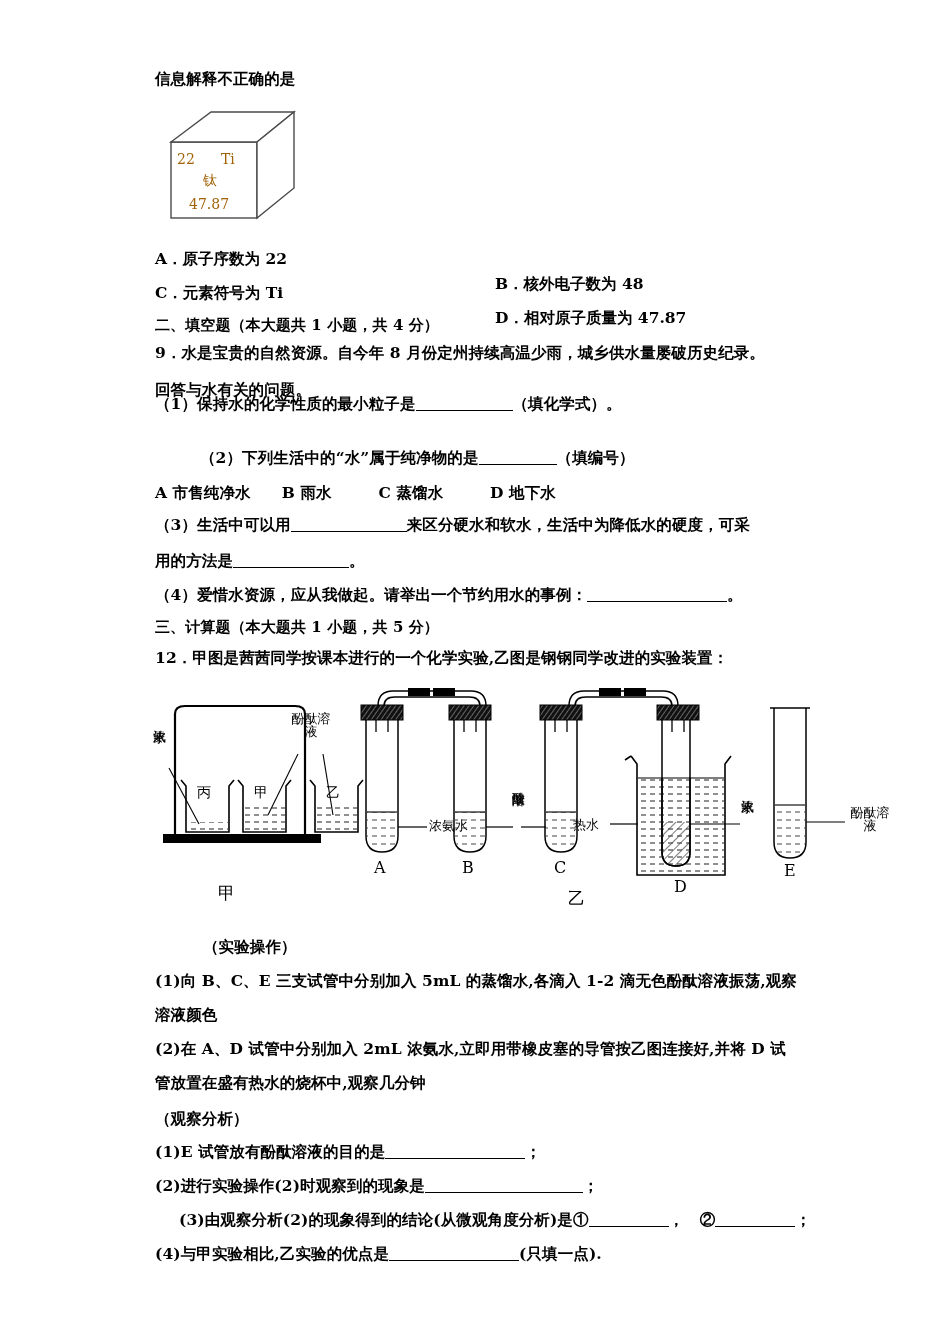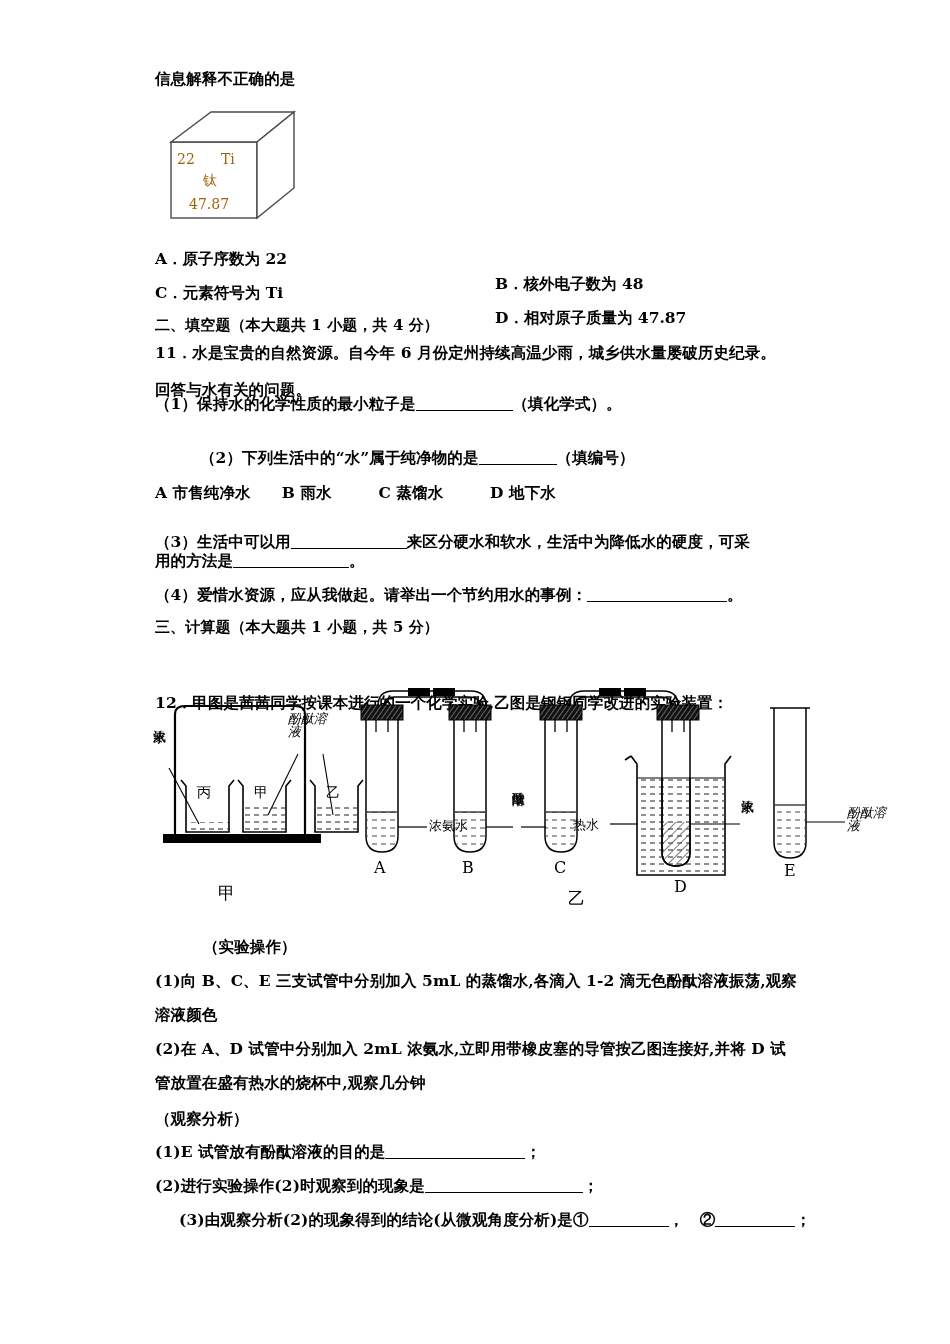--- a/index.html
+++ b/index.html
@@ -87,21 +87,21 @@
     color: #000;
     line-height: 1.02;
     white-space: nowrap;
   }
   .fig-label.vert {
     writing-mode: vertical-rl;
     text-orientation: upright;
     letter-spacing: 0px;
     line-height: 1;
   }
-  .fig-label.stack { text-align: left; font-style: italic; }
+  .fig-label.stack { text-align: center; }
   .fig-id {
     position: absolute;
     font-family: "DejaVu Serif", "Liberation Serif", serif;
     font-size: 16px;
     color: #000;
   }
   .fig-caption {
     position: absolute;
     font-family: "DejaVu Sans", "Liberation Sans", sans-serif;
     font-size: 17px;
@@ -134,37 +134,37 @@
   <div class="twocol" style="top:249px;">
     <div class="c1"><span>A．</span><span>原子序数为 22</span></div>
     <div class="c2"><span>B．</span><span>核外电子数为 48</span></div>
   </div>
   <div class="twocol" style="top:283px;">
     <div class="c1"><span>C．</span><span>元素符号为 Ti</span></div>
     <div class="c2"><span>D．</span><span>相对原子质量为 47.87</span></div>
   </div>
 
   <div class="line" style="top:316px; font-size:15px;">二、填空题（本大题共 1 小题，共 4 分）</div>
-  <div class="line" style="top:344px;">11．水是宝贵的自然资源。自今年 6 月份定州持续高温少雨，城乡供水量屡破历史纪录。</div>
+  <div class="line" style="top:344px;">9．水是宝贵的自然资源。自今年 8 月份定州持续高温少雨，城乡供水量屡破历史纪录。</div>
   <div class="line" style="top:381px;">回答与水有关的问题。</div>
 
   <div class="line" style="top:394px;"><span>（1）保持水的化学性质的最小粒子是</span><span class="blank" style="width:97px;"></span><span>（填化学式）。</span></div>
 
   <div class="line" style="top:448px;margin-left:45px;"><span>（2）下列生活中的“水”属于纯净物的是</span><span class="blank" style="width:78px;"></span><span>（填编号）</span></div>
 
   <div class="line" style="top:484px;">A 市售纯净水　　B 雨水　　　C 蒸馏水　　　D 地下水</div>
 
-  <div class="line" style="top:532px;"><span>（3）生活中可以用</span><span class="blank" style="width:116px;"></span><span>来区分硬水和软水，生活中为降低水的硬度，可采</span></div>
+  <div class="line" style="top:515px;"><span>（3）生活中可以用</span><span class="blank" style="width:116px;"></span><span>来区分硬水和软水，生活中为降低水的硬度，可采</span></div>
 
   <div class="line" style="top:551px;"><span>用的方法是</span><span class="blank" style="width:116px;"></span><span>。</span></div>
 
   <div class="line" style="top:585px;"><span>（4）爱惜水资源，应从我做起。请举出一个节约用水的事例：</span><span class="blank" style="width:140px;"></span><span>。</span></div>
 
   <div class="line" style="top:618px; font-size:15px;">三、计算题（本大题共 1 小题，共 5 分）</div>
-  <div class="line" style="top:649px;margin-top:45px;">12．甲图是茜茜同学按课本进行的一个化学实验,乙图是钢钢同学改进的实验装置：</div>
+  <div class="line" style="top:649px;">12．甲图是茜茜同学按课本进行的一个化学实验,乙图是钢钢同学改进的实验装置：</div>
 
   <div class="figure">
     <svg width="760" height="245" viewBox="0 0 760 245">
       <defs>
         <pattern id="liq" width="9" height="7" patternUnits="userSpaceOnUse">
           <line x1="0" y1="3" x2="5" y2="3" stroke="#333" stroke-width="1.1"></line>
         </pattern>
         <pattern id="liq2" width="9" height="8" patternUnits="userSpaceOnUse">
           <line x1="1" y1="4" x2="6" y2="4" stroke="#444" stroke-width="1"></line>
         </pattern>
@@ -283,14 +283,15 @@
   <div class="line" style="top:1110px;">（观察分析）</div>
 
   <div class="line" style="top:1074px;">管放置在盛有热水的烧杯中,观察几分钟</div>
 
   <div class="line" style="top:1142px;"><span>(1)E 试管放有酚酞溶液的目的是</span><span class="blank" style="width:140px;"></span><span>；</span></div>
 
   <div class="line" style="top:1176px;"><span>(2)进行实验操作(2)时观察到的现象是</span><span class="blank" style="width:158px;"></span><span>；</span></div>
 
   <div class="line" style="top:1210px;margin-left:24px;"><span>(3)由观察分析(2)的现象得到的结论(从微观角度分析)是①</span><span class="blank" style="width:80px;"></span><span>，　②</span><span class="blank" style="width:80px;"></span><span>；</span></div>
 
+  <div class="line" style="top:1244px;"><span>(4)与甲实验相比,乙实验的优点是</span><span class="blank" style="width:130px;"></span><span>(只填一点).</span></div>
 
 </div>
 
 </body></html>

